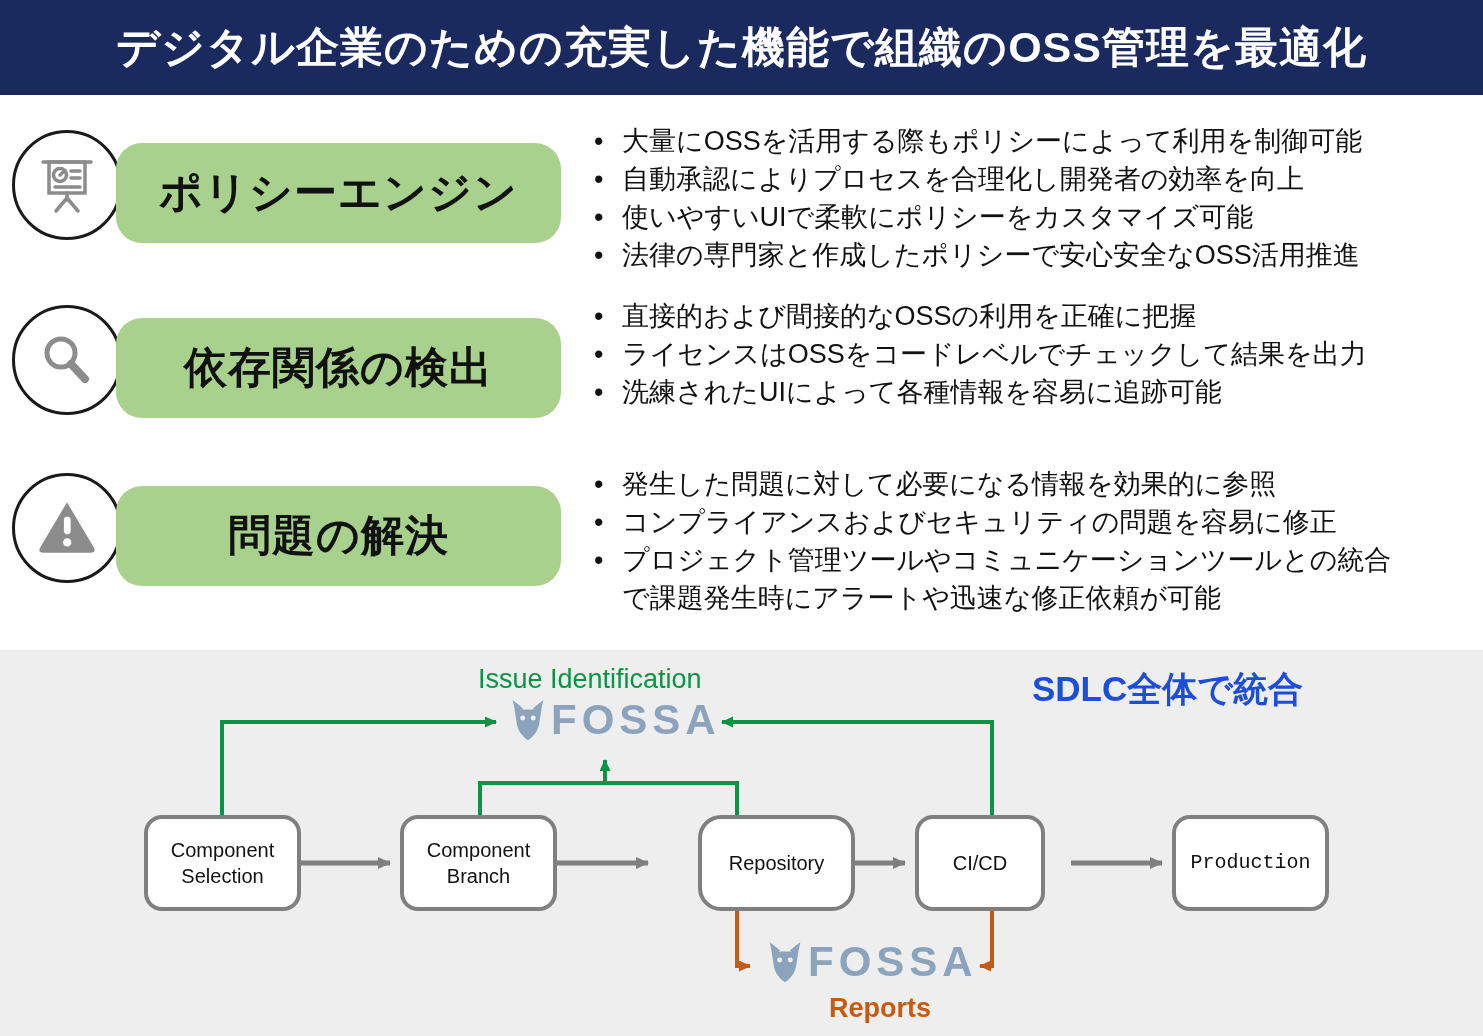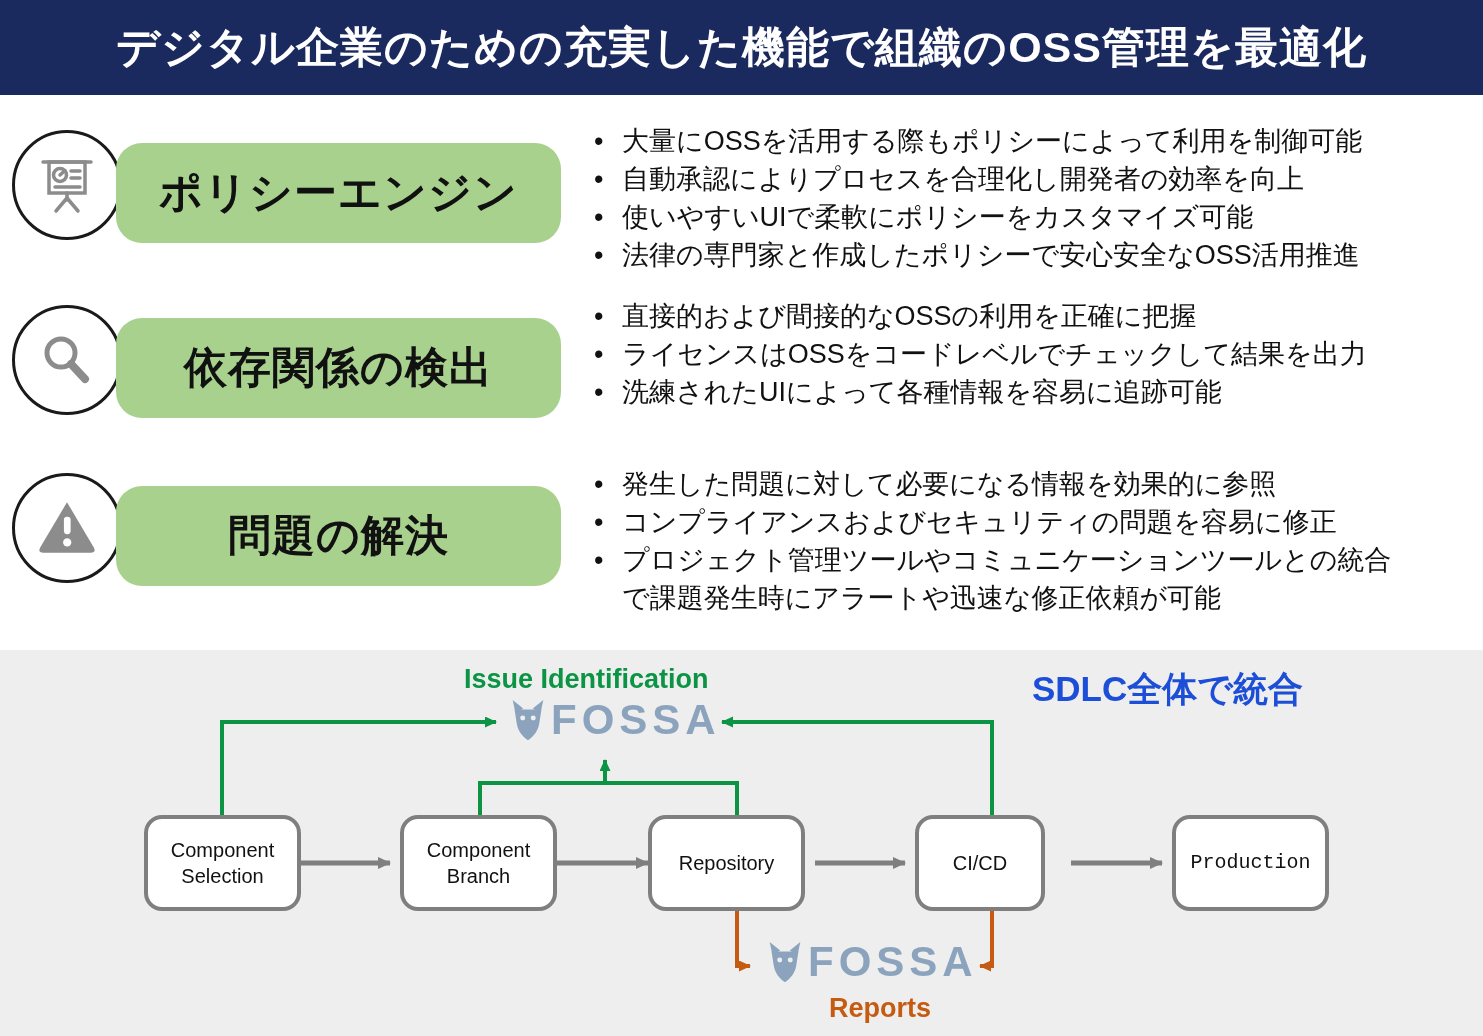--- a/index.html
+++ b/index.html
@@ -34,34 +34,34 @@
   .bullets li::before{content:"\2022";position:absolute;left:6px;top:0;font-size:27px;color:#111;}
 
   
   .diagram{position:absolute;left:0;top:650px;width:1483px;height:386px;background:var(--panel-gray);}
   .arrows{position:absolute;left:0;top:0;width:1483px;height:386px;pointer-events:none;}
   .arrow-green{stroke:var(--arrow-green);stroke-width:4;fill:none;}
   .arrow-orange{stroke:var(--accent-orange);stroke-width:4;fill:none;}
   .arrow-gray{stroke:var(--line-gray);stroke-width:5;fill:none;}
   .mk-green{fill:var(--arrow-green);} .mk-orange{fill:var(--accent-orange);} .mk-gray{fill:var(--line-gray);}
 
-  .label-issue{position:absolute;left:464px;top:14px;font-size:27px;font-weight:bold;color:var(--arrow-green);}
+  .label-issue{position:absolute;left:478px;top:14px;font-size:27px;font-weight:normal;color:var(--arrow-green);}
   .label-sdlc{position:absolute;left:1032px;top:16px;font-size:35px;font-weight:bold;color:#1d4ed8;}
   .label-reports{position:absolute;left:800px;top:343px;width:160px;text-align:center;
                  font-size:27px;font-weight:bold;color:var(--accent-orange);}
 
   .fossa{position:absolute;display:flex;align-items:center;}
   .fossa-top{left:505px;top:46px;}
   .fossa-bottom{left:762px;top:288px;}
   .fossa .wordmark{font-size:42px;font-weight:bold;letter-spacing:5px;color:var(--fossa-blue);}
 
   .node{position:absolute;top:165px;height:96px;background:#ffffff;border:4px solid var(--line-gray);
         border-radius:18px;display:flex;align-items:center;justify-content:center;text-align:center;
         font-size:20px;color:#111;padding:0 16px;line-height:1.3;}
-  .n1{left:144px;width:157px;} .n2{left:400px;width:157px;} .n3{left:648px;width:157px;}
+  .n1{left:144px;width:157px;} .n2{left:400px;width:157px;} .n3{left:698px;width:157px;border-radius:23px;}
   .n4{left:915px;width:130px;} .n5{left:1172px;width:157px;font-family:Liberation Mono, monospace;}
 </style>
 </head>
 <body>
 
 <div class="canvas">
 
   <header class="header">
     <h1>デジタル企業のための充実した機能で組織のOSS管理を最適化</h1>
   </header>

